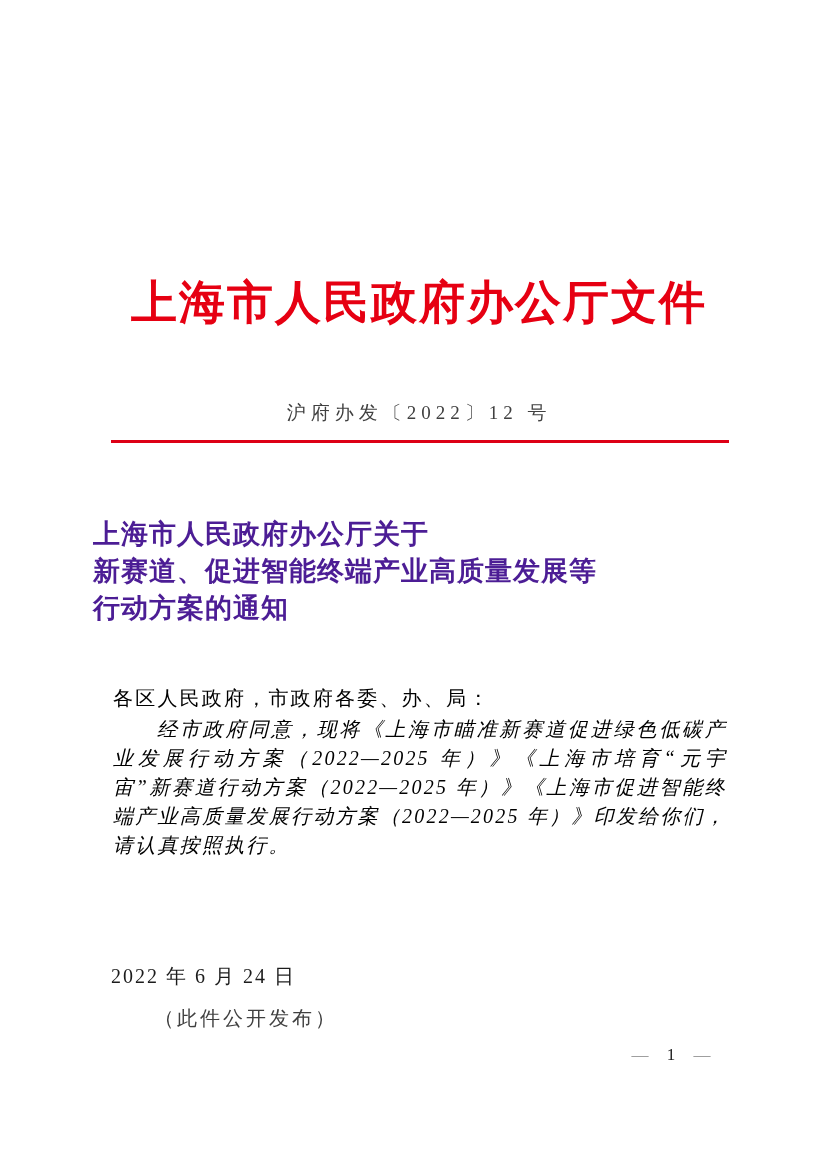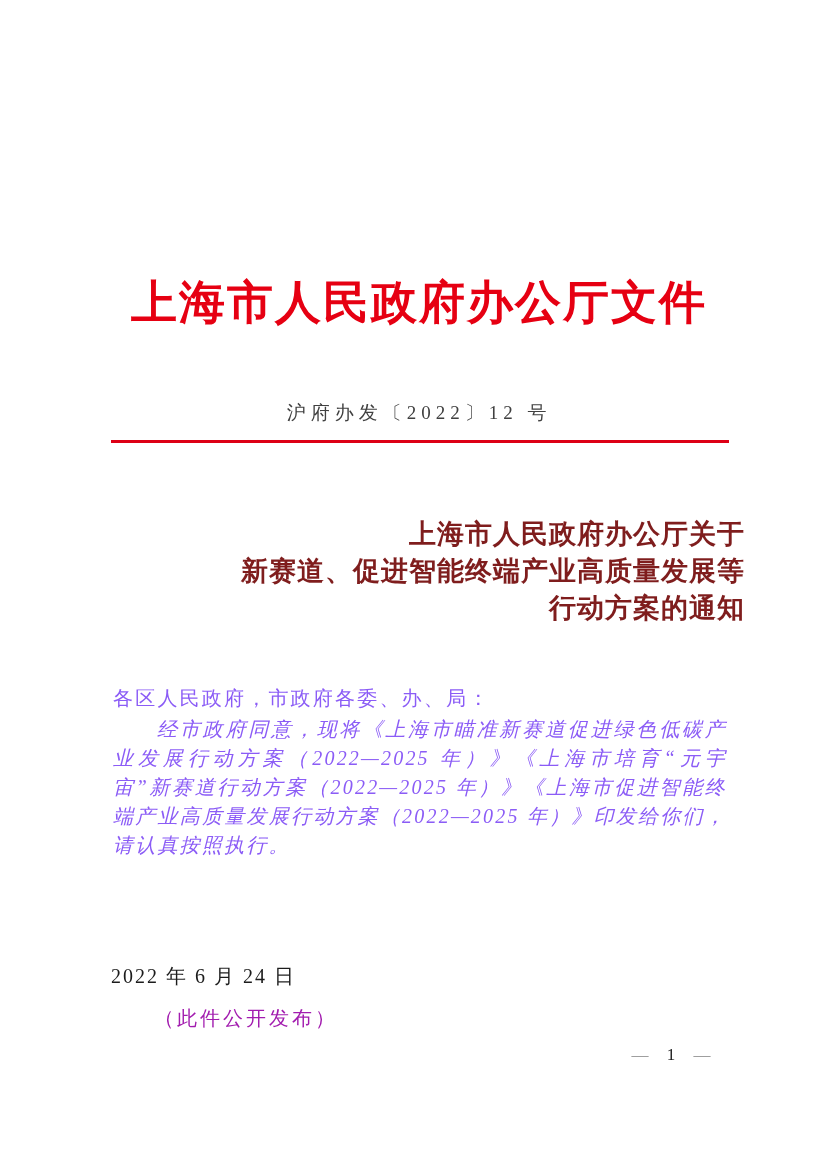--- a/index.html
+++ b/index.html
@@ -44,37 +44,37 @@
     left: 105px;
     width: 618px;
     height: 3px;
     background: #dd0016;
   }
   .doc-title {
     position: absolute;
     top: 509px;
     left: 85px;
     width: 656px;
-    text-align: right;
+    text-align: left;
     font-size: 27px;
     font-weight: bold;
     line-height: 35px;
     letter-spacing: 1px;
-    color: #7f1d1d;
+    color: #4c1d95;
   }
   .body-block {
     position: absolute;
     top: 676px;
     left: 105px;
     width: 618px;
     font-size: 20px;
     line-height: 29px;
     letter-spacing: 2.2px;
     text-align: justify;
-    color: #8b5cf6;
+    color: #000000;
   }
   .body-block .salutation { text-indent: 0; }
   .body-block .paragraph { text-indent: 2.2em; font-style: italic; }
   .date-line {
     position: absolute;
     top: 956px;
     left: 105px;
     width: 618px;
     text-align: left;
     padding-right: 88px;
@@ -82,21 +82,21 @@
     letter-spacing: 2px;
     color: #1c1c1c;
     line-height: 29px;
   }
   .publish-note {
     position: absolute;
     top: 998px;
     left: 148px;
     font-size: 20px;
     letter-spacing: 3px;
-    color: #a21caf;
+    color: #404040;
     line-height: 29px;
   }
   .page-number {
     position: absolute;
     top: 1037px;
     left: 560px;
     width: 210px;
     text-align: center;
     font-size: 17px;
     line-height: 24px;

